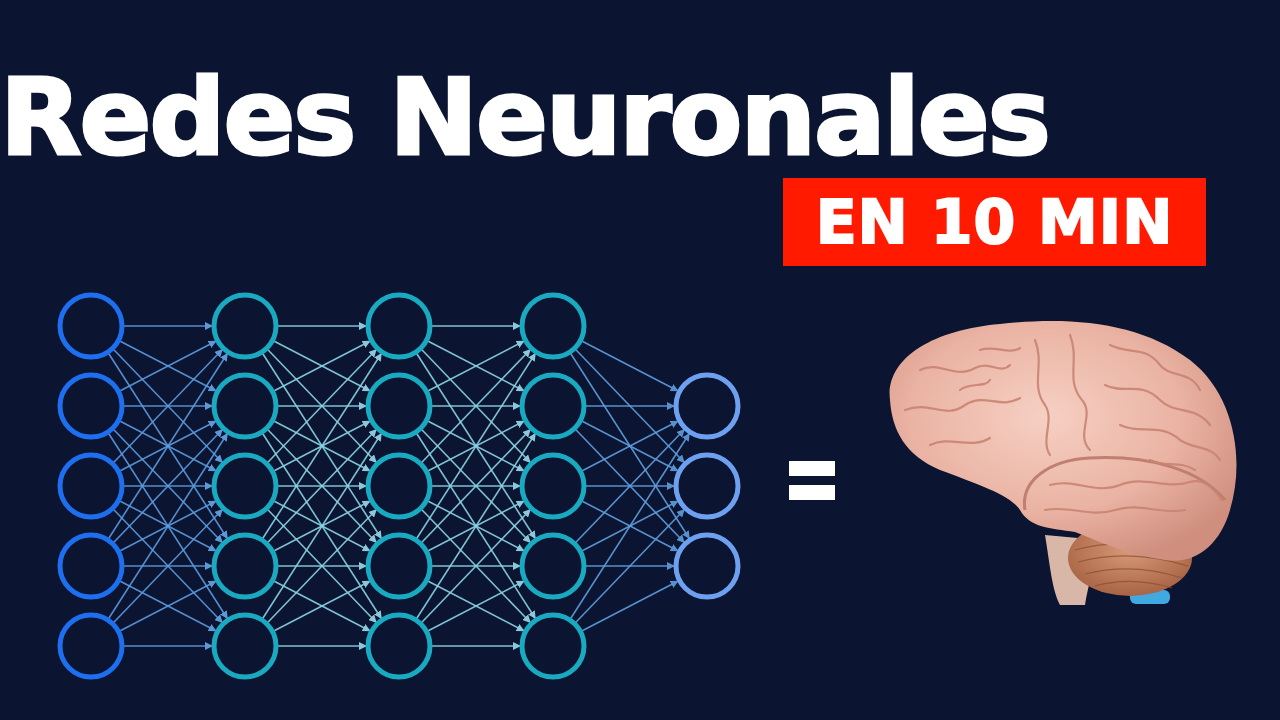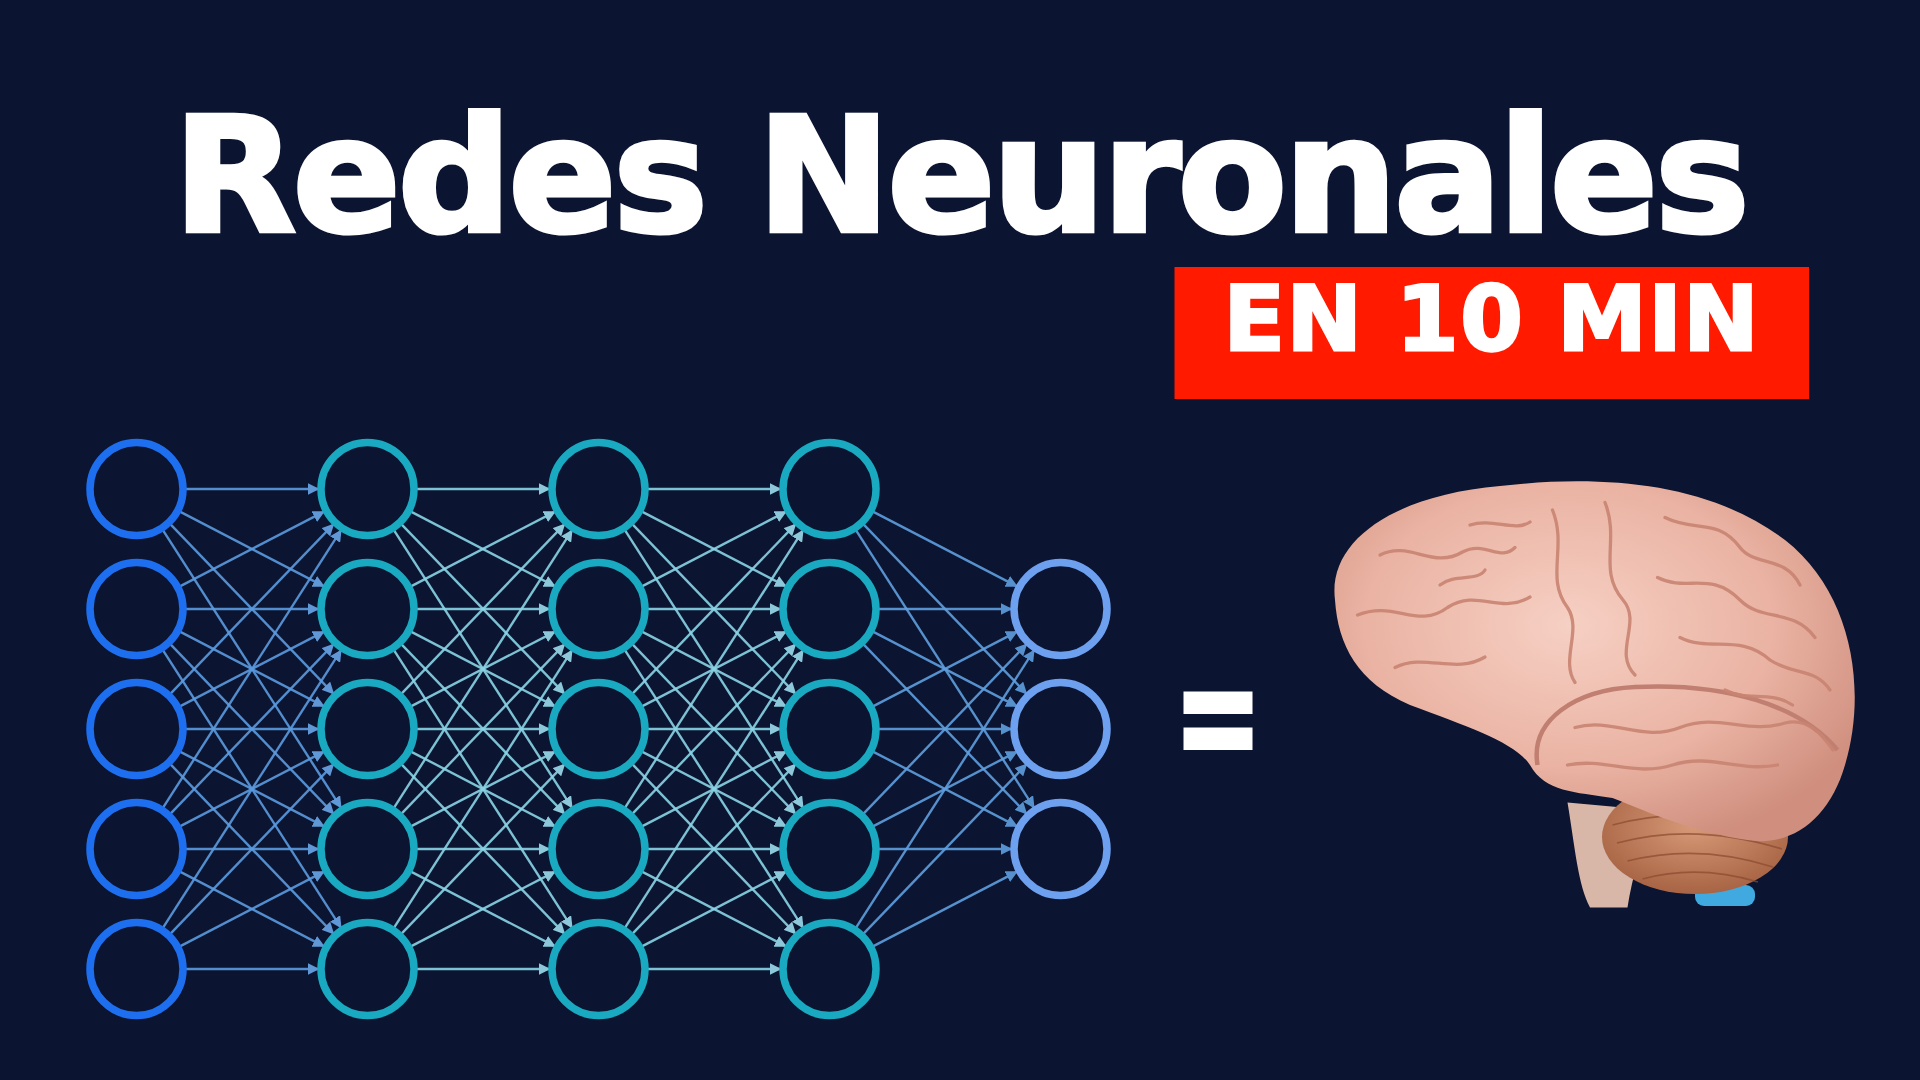--- a/index.html
+++ b/index.html
@@ -4,35 +4,34 @@
   <style>
     html, body { margin: 0; padding: 0; }
     body {
       width: 1280px; height: 720px; overflow: hidden;
       background: #0b1430;
       position: relative;
       font-family: "DejaVu Sans", "Liberation Sans", sans-serif;
     }
     .title {
       position: absolute; left: 0; top: 58px; width: 1280px;
-      text-align: center;
       color: #ffffff;
       font-family: "DejaVu Sans", sans-serif;
       font-weight: 900;
       font-size: 106px;
       line-height: 120px;
       letter-spacing: -2px;
       -webkit-text-stroke: 3px #ffffff;
       white-space: nowrap;
     }
     .badge {
       position: absolute; left: 783px; top: 178px;
       width: 423px; height: 88px;
       background: var(--badge-bg, #ff1a00);
-      display: flex; justify-content: center;
+      display: flex; align-items: center; justify-content: center;
       box-sizing: border-box;
     }
     .badge span {
       color: #ffffff;
       font-family: "DejaVu Sans", sans-serif;
       font-weight: 900;
       font-size: 60px;
       letter-spacing: 1px;
       -webkit-text-stroke: 2px #ffffff;
       white-space: nowrap;

